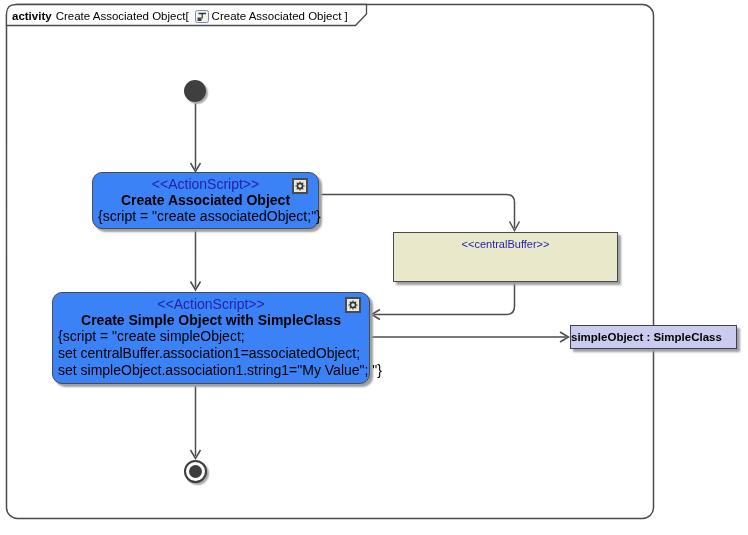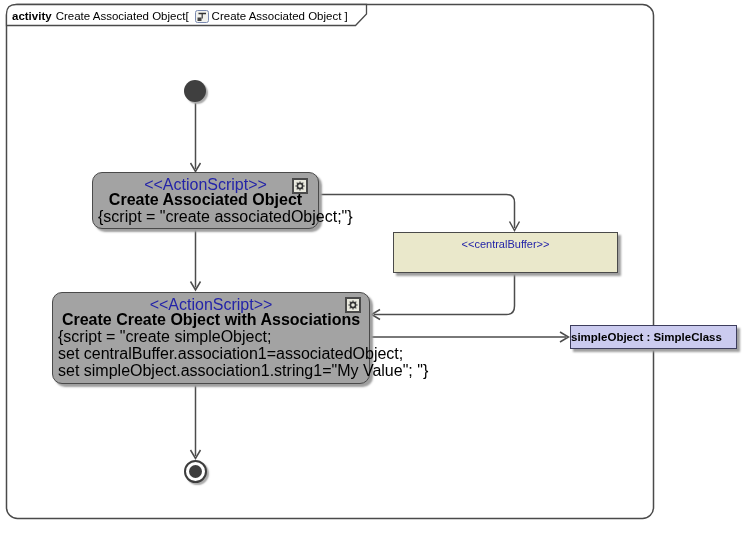--- a/index.html
+++ b/index.html
@@ -17,22 +17,22 @@
   }
   .frame-header-text .kw { font-weight:bold; margin-right:4px; }
   .frame-header-text .br-open { margin-right:3px; }
   .frame-header-text .br-close { margin-left:3px; }
   .diagram-mini-icon { display:inline-block; width:14px; height:13px; margin:0 3px; }
 
   
   .node { position:absolute; box-sizing:border-box; }
 
   .action-node {
-    background:#a3a3a3; border:1.5px solid #4a4a4a; border-radius:10px;
-    box-shadow:3px 3px 2px #9f9f9f; color:#000; font-size:16px; text-align:center;
+    background:#3b82f6; border:1.5px solid #4a4a4a; border-radius:10px;
+    box-shadow:3px 3px 2px #9f9f9f; color:#000; font-size:14px; text-align:center;
   }
   .buffer-node {
     background:#eae8cb; border:1.5px solid #4a4a4a;
     box-shadow:3px 3px 2px #9f9f9f; color:#000; font-size:11px; text-align:center;
   }
   .stereo { color:#2323a8; line-height:15px; padding-top:4px; }
   .node-title { font-weight:bold; line-height:16px; }
   .script-line { text-align:left; padding-left:5px; padding-right:3px; line-height:17px; white-space:nowrap; }
 
   .badge {
@@ -130,27 +130,27 @@
     <div class="badge" style="right:10px; top:5px;">
       <svg width="10" height="10" viewBox="0 0 10 10">
         <circle cx="5" cy="5" r="2.6" fill="none" stroke="#333333" stroke-width="1.6"></circle>
         <g stroke="#333333" stroke-width="1.1">
           <path d="M5,0.4 V1.8 M5,8.2 V9.6 M0.4,5 H1.8 M8.2,5 H9.6 M1.7,1.7 L2.7,2.7 M7.3,7.3 L8.3,8.3 M8.3,1.7 L7.3,2.7 M2.7,7.3 L1.7,8.3"></path>
         </g>
       </svg>
     </div>
   </div>
 
-  <div class="node buffer-node" style="left:393px; top:232px; width:225px; height:41px;">
+  <div class="node buffer-node" style="left:393px; top:232px; width:225px; height:50px;">
     <div class="stereo">&lt;&lt;centralBuffer&gt;&gt;</div>
   </div>
 
   <div class="node action-node" style="left:52px; top:292px; width:318px; height:92px;">
     <div class="stereo">&lt;&lt;ActionScript&gt;&gt;</div>
-    <div class="node-title">Create Create Object with Associations</div>
+    <div class="node-title">Create Simple Object with SimpleClass</div>
     <div class="script-line">{script = "create simpleObject;</div>
     <div class="script-line">set centralBuffer.association1=associatedObject;</div>
     <div class="script-line">set simpleObject.association1.string1="My Value"; "}</div>
     <div class="badge" style="right:8px; top:4px;">
       <svg width="10" height="10" viewBox="0 0 10 10">
         <circle cx="5" cy="5" r="2.6" fill="none" stroke="#333333" stroke-width="1.6"></circle>
         <g stroke="#333333" stroke-width="1.1">
           <path d="M5,0.4 V1.8 M5,8.2 V9.6 M0.4,5 H1.8 M8.2,5 H9.6 M1.7,1.7 L2.7,2.7 M7.3,7.3 L8.3,8.3 M8.3,1.7 L7.3,2.7 M2.7,7.3 L1.7,8.3"></path>
         </g>
       </svg>

